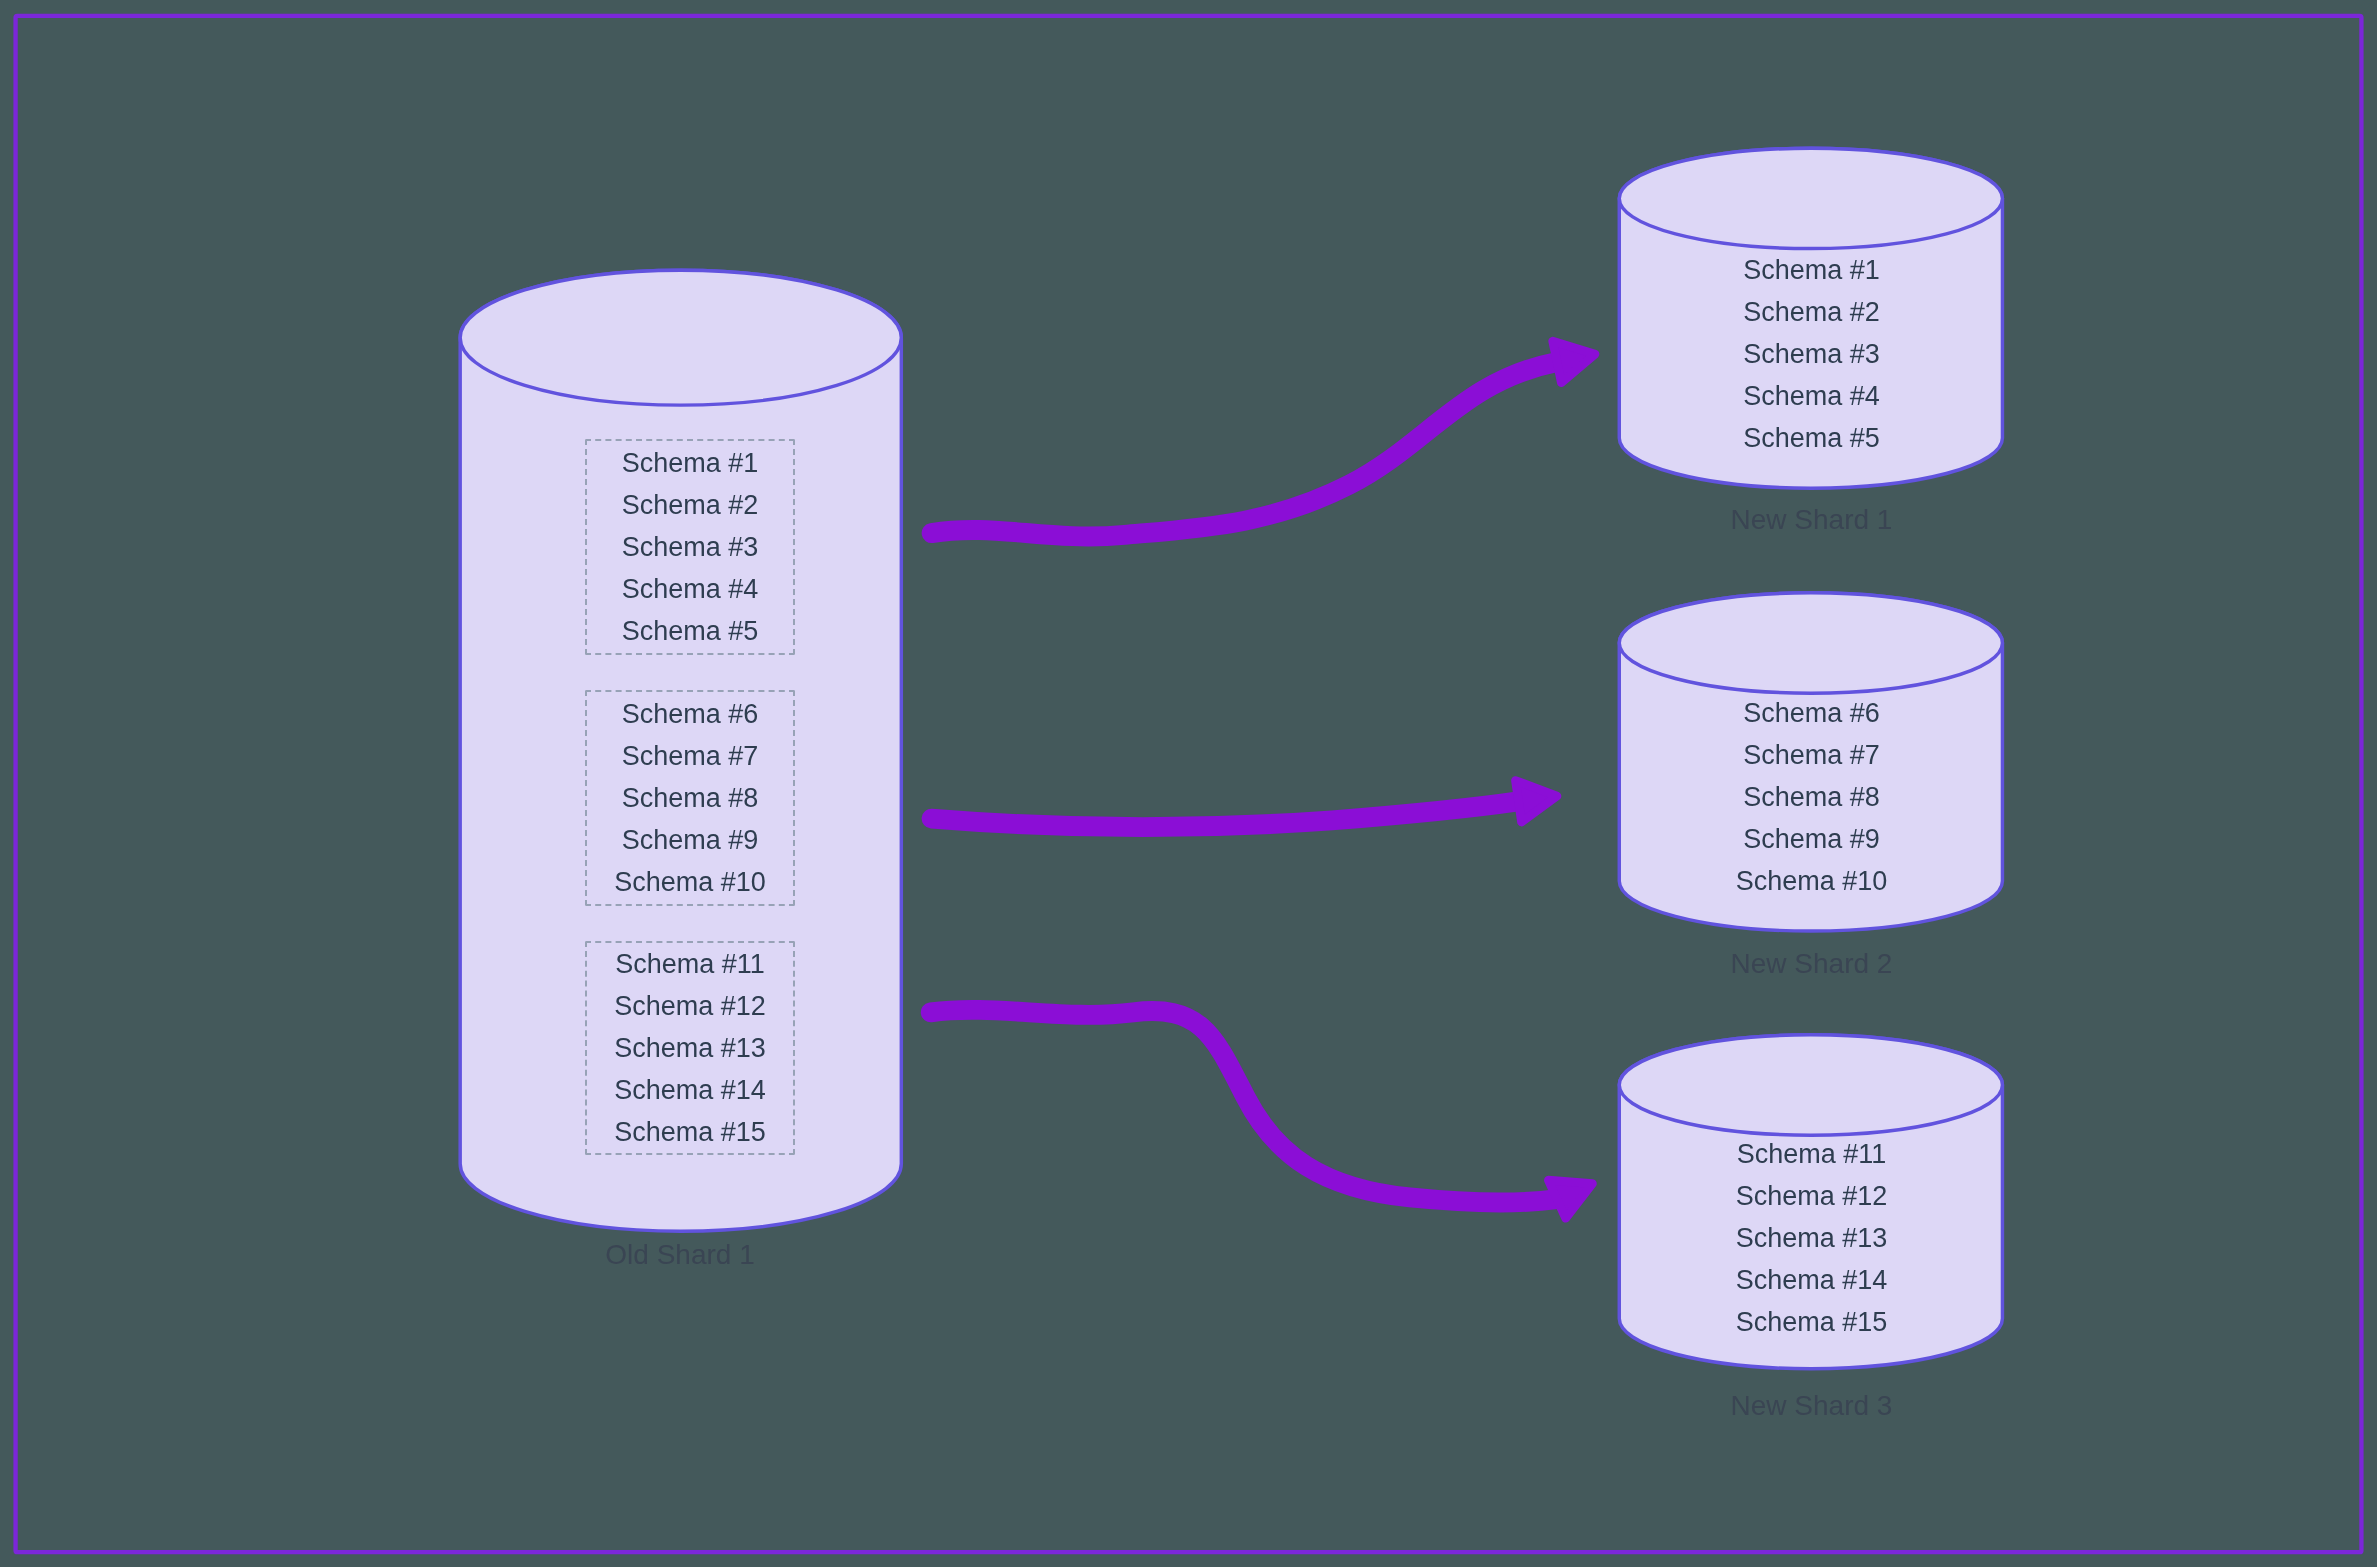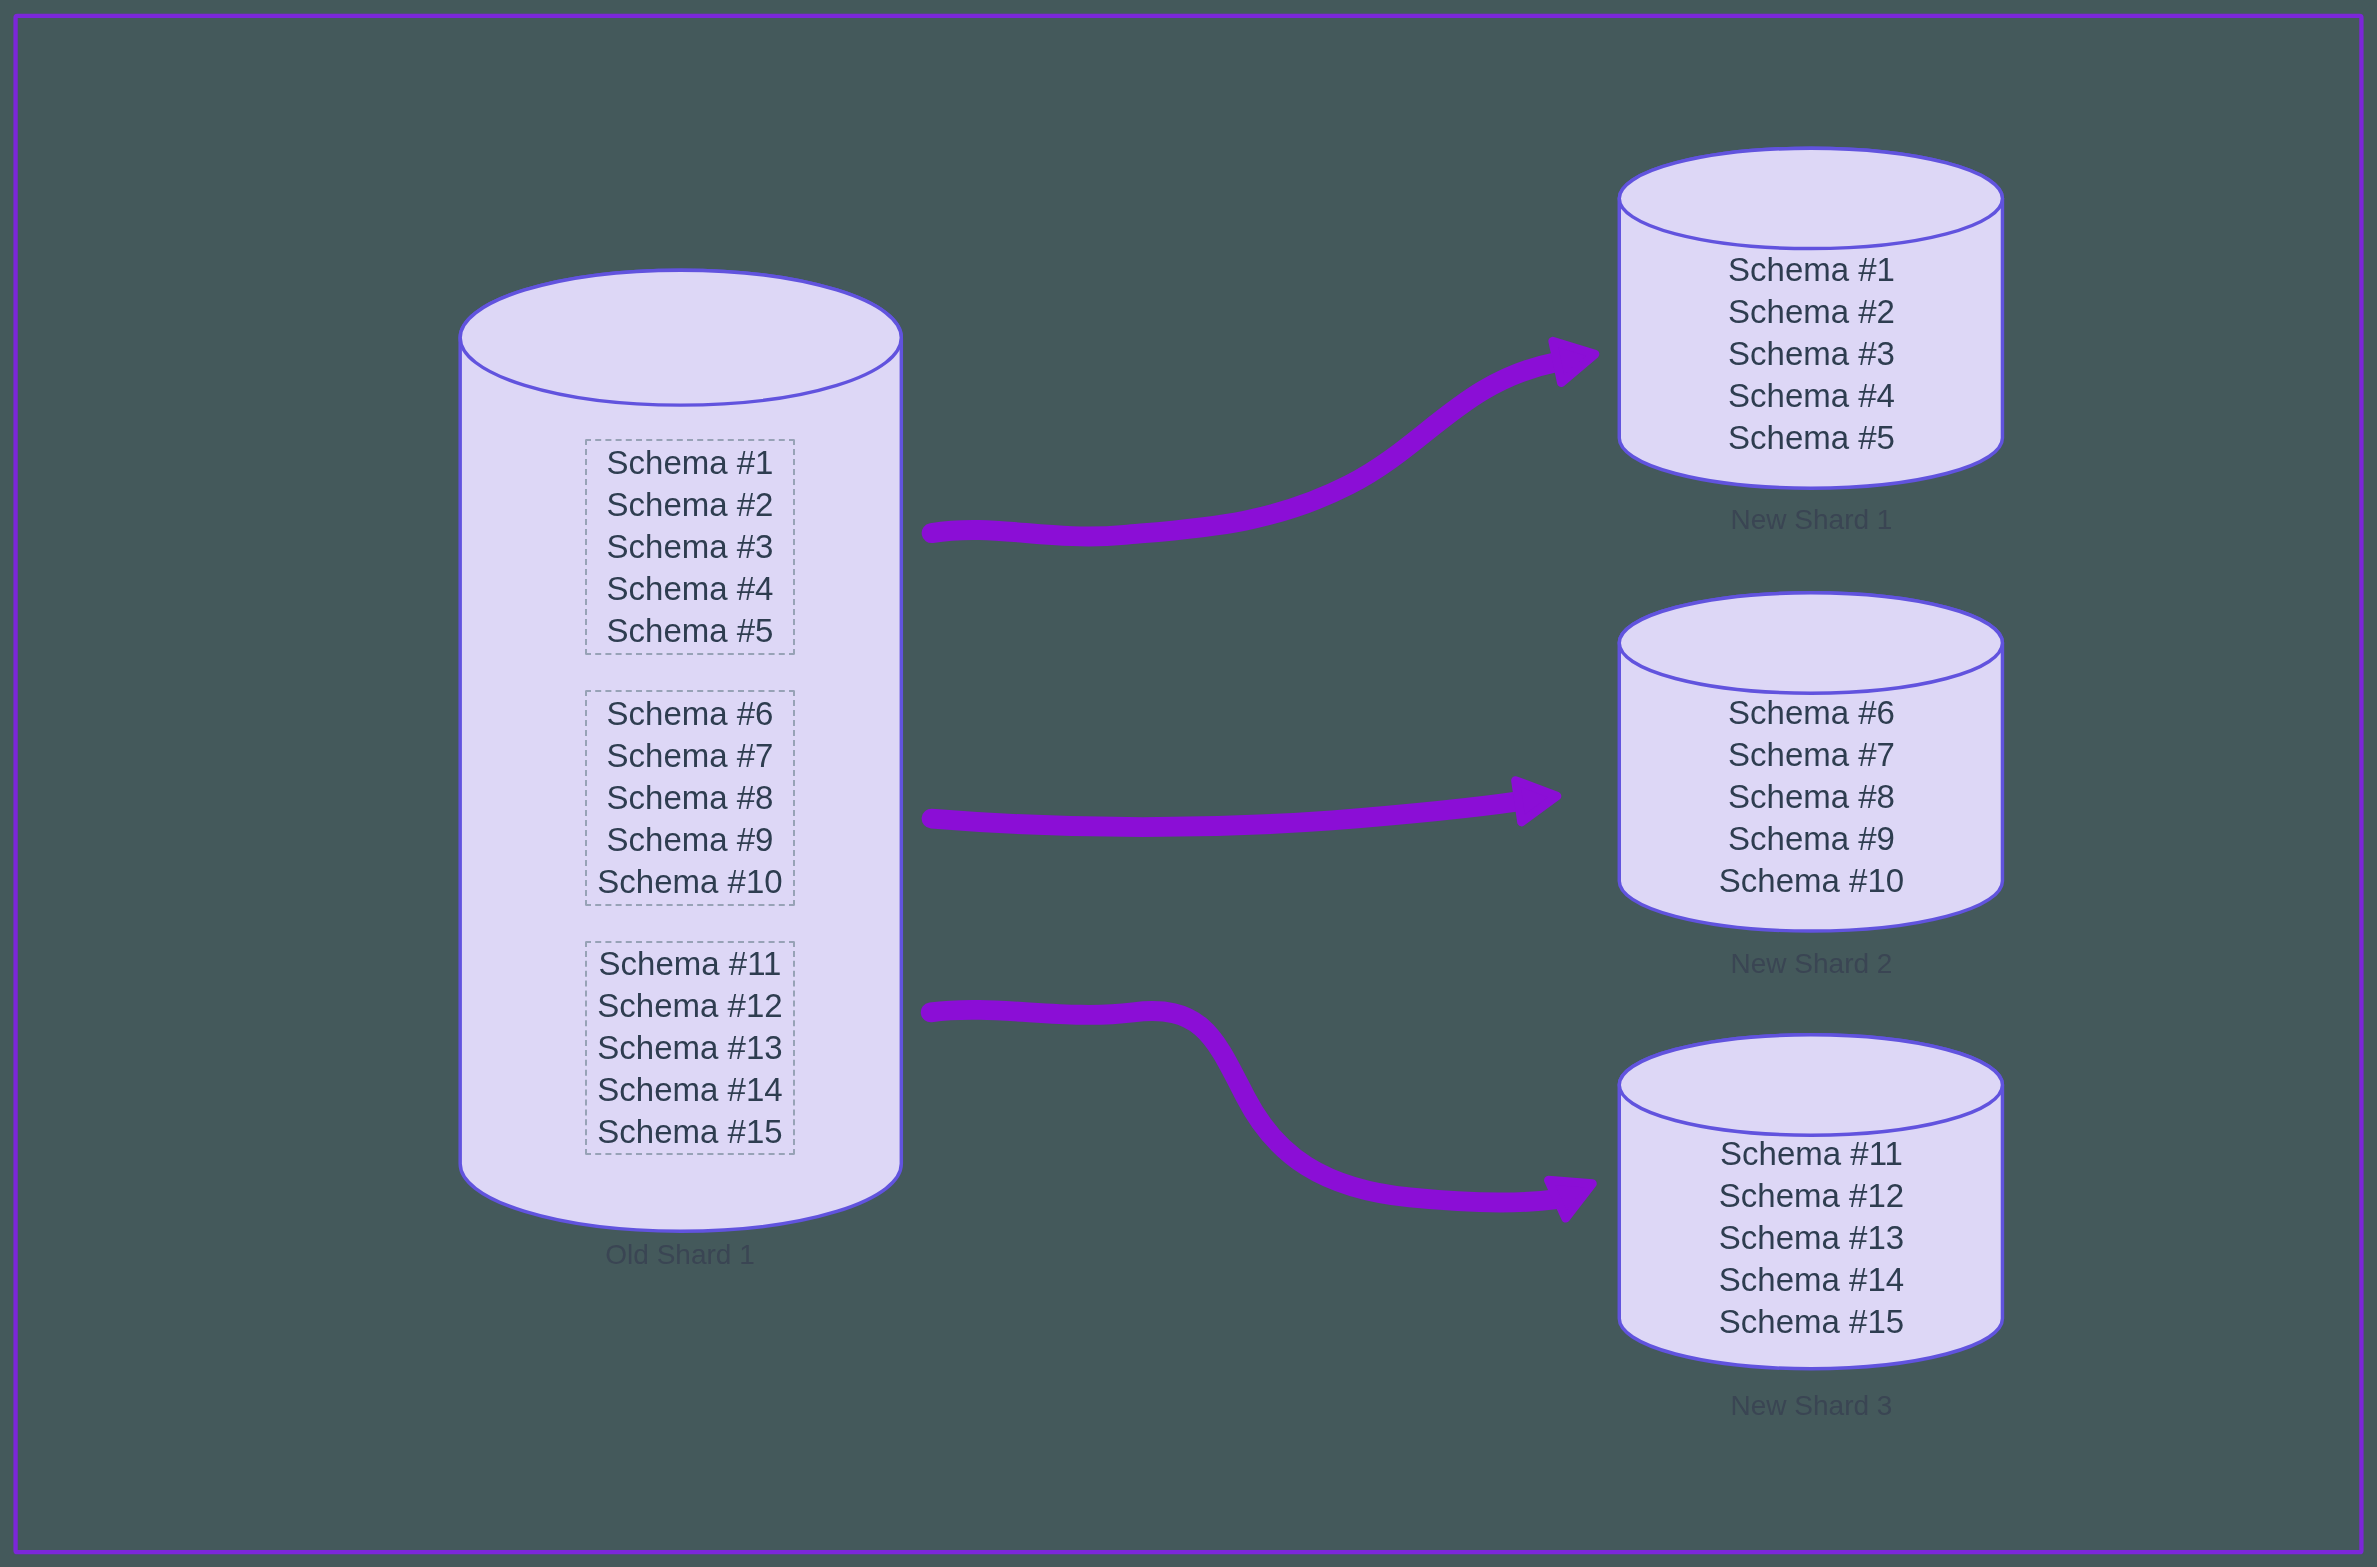--- a/index.html
+++ b/index.html
@@ -48,21 +48,21 @@
     border-radius: 1.7px;
     display: flex;
     flex-direction: column;
     align-items: center;
     justify-content: center;
   }
   .box1 { top: 439px; height: 216px; }
   .box2 { top: 690px; height: 216px; }
   .box3 { top: 941px; height: 214px; }
   .line {
-    font-size: 33px;
+    font-size: 27px;
     line-height: 42px;
     color: var(--schema_text, #2e3d50);
     white-space: nowrap;
   }
   .shard-text {
     position: absolute;
     left: 1620px;
     width: 383px;
     height: 260px;
     display: flex;

